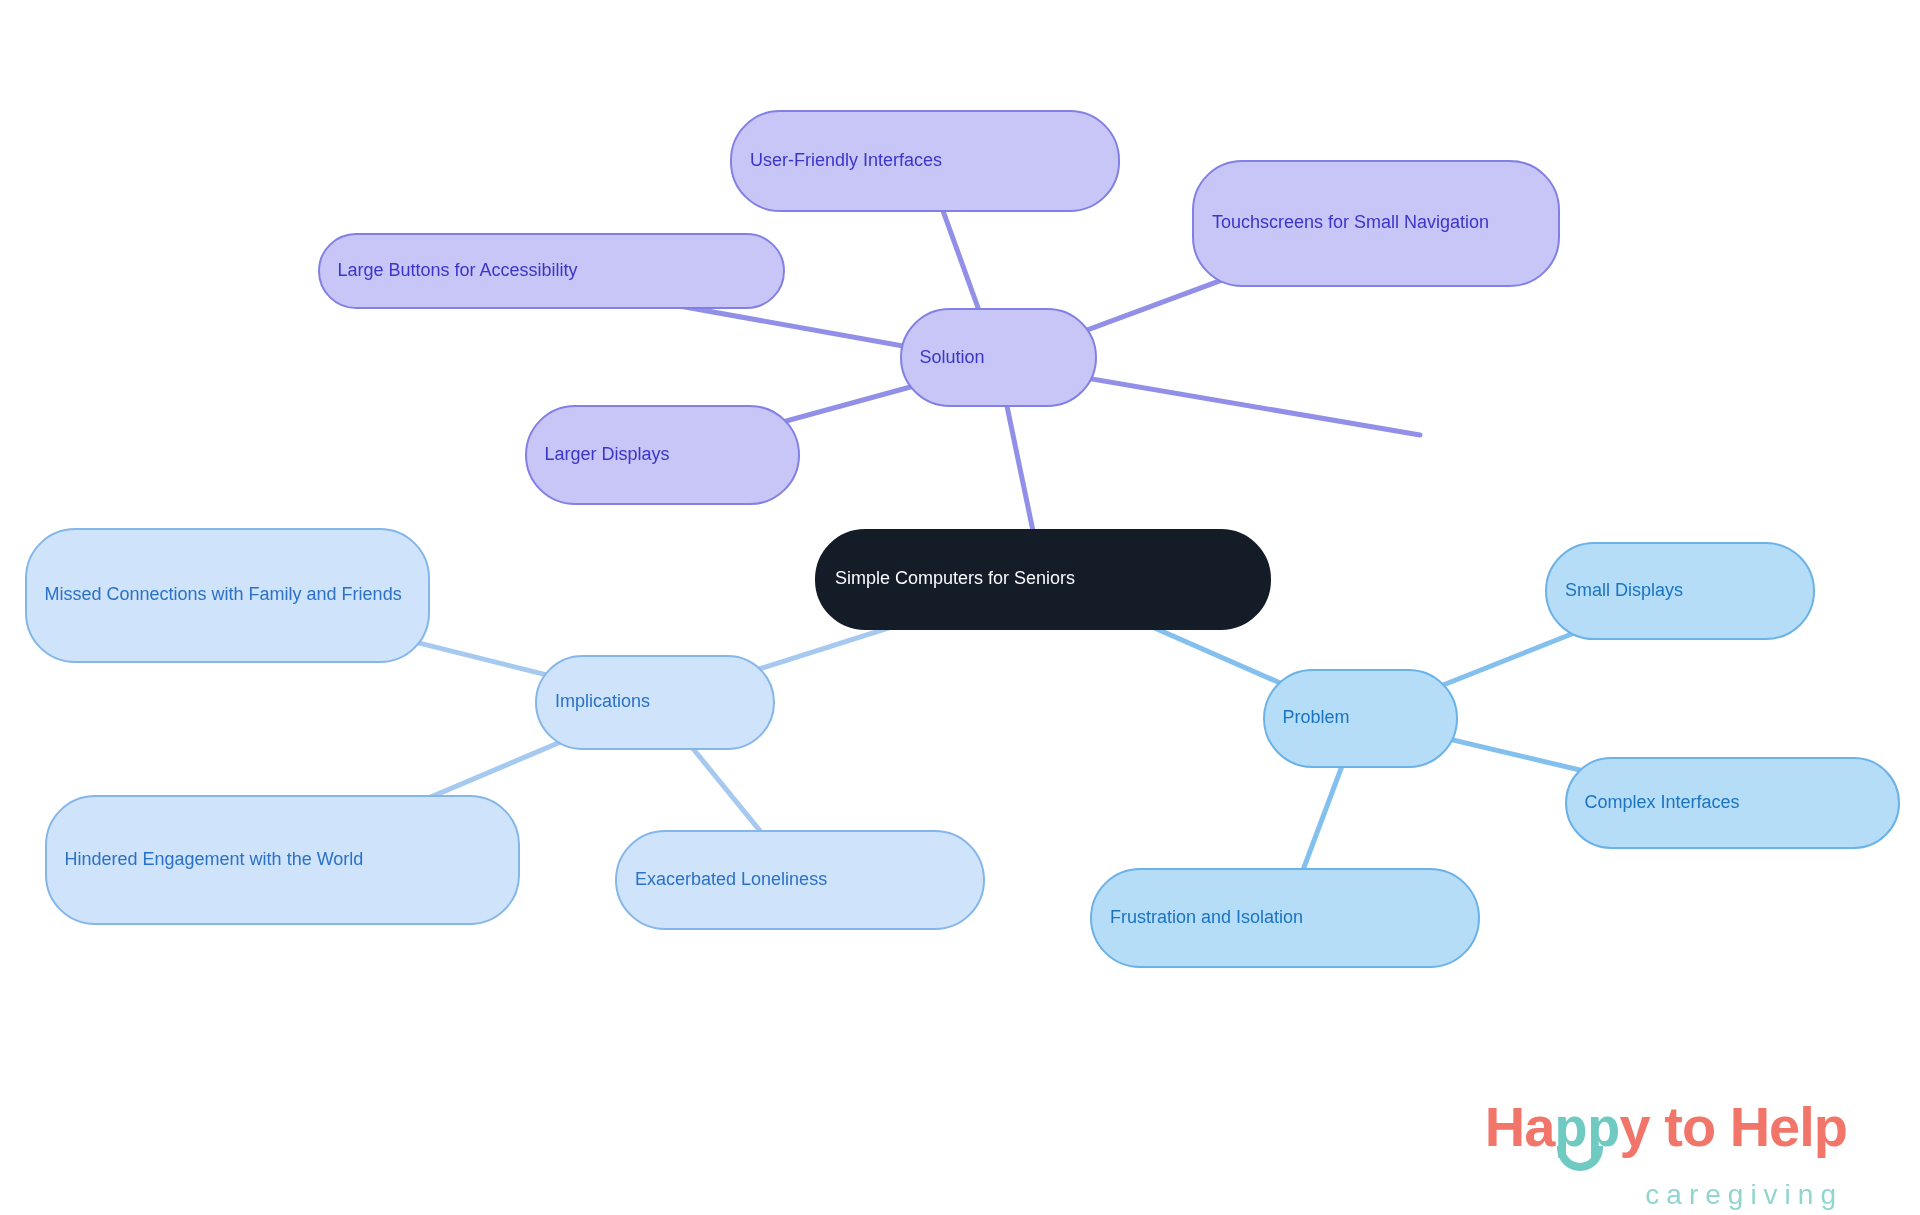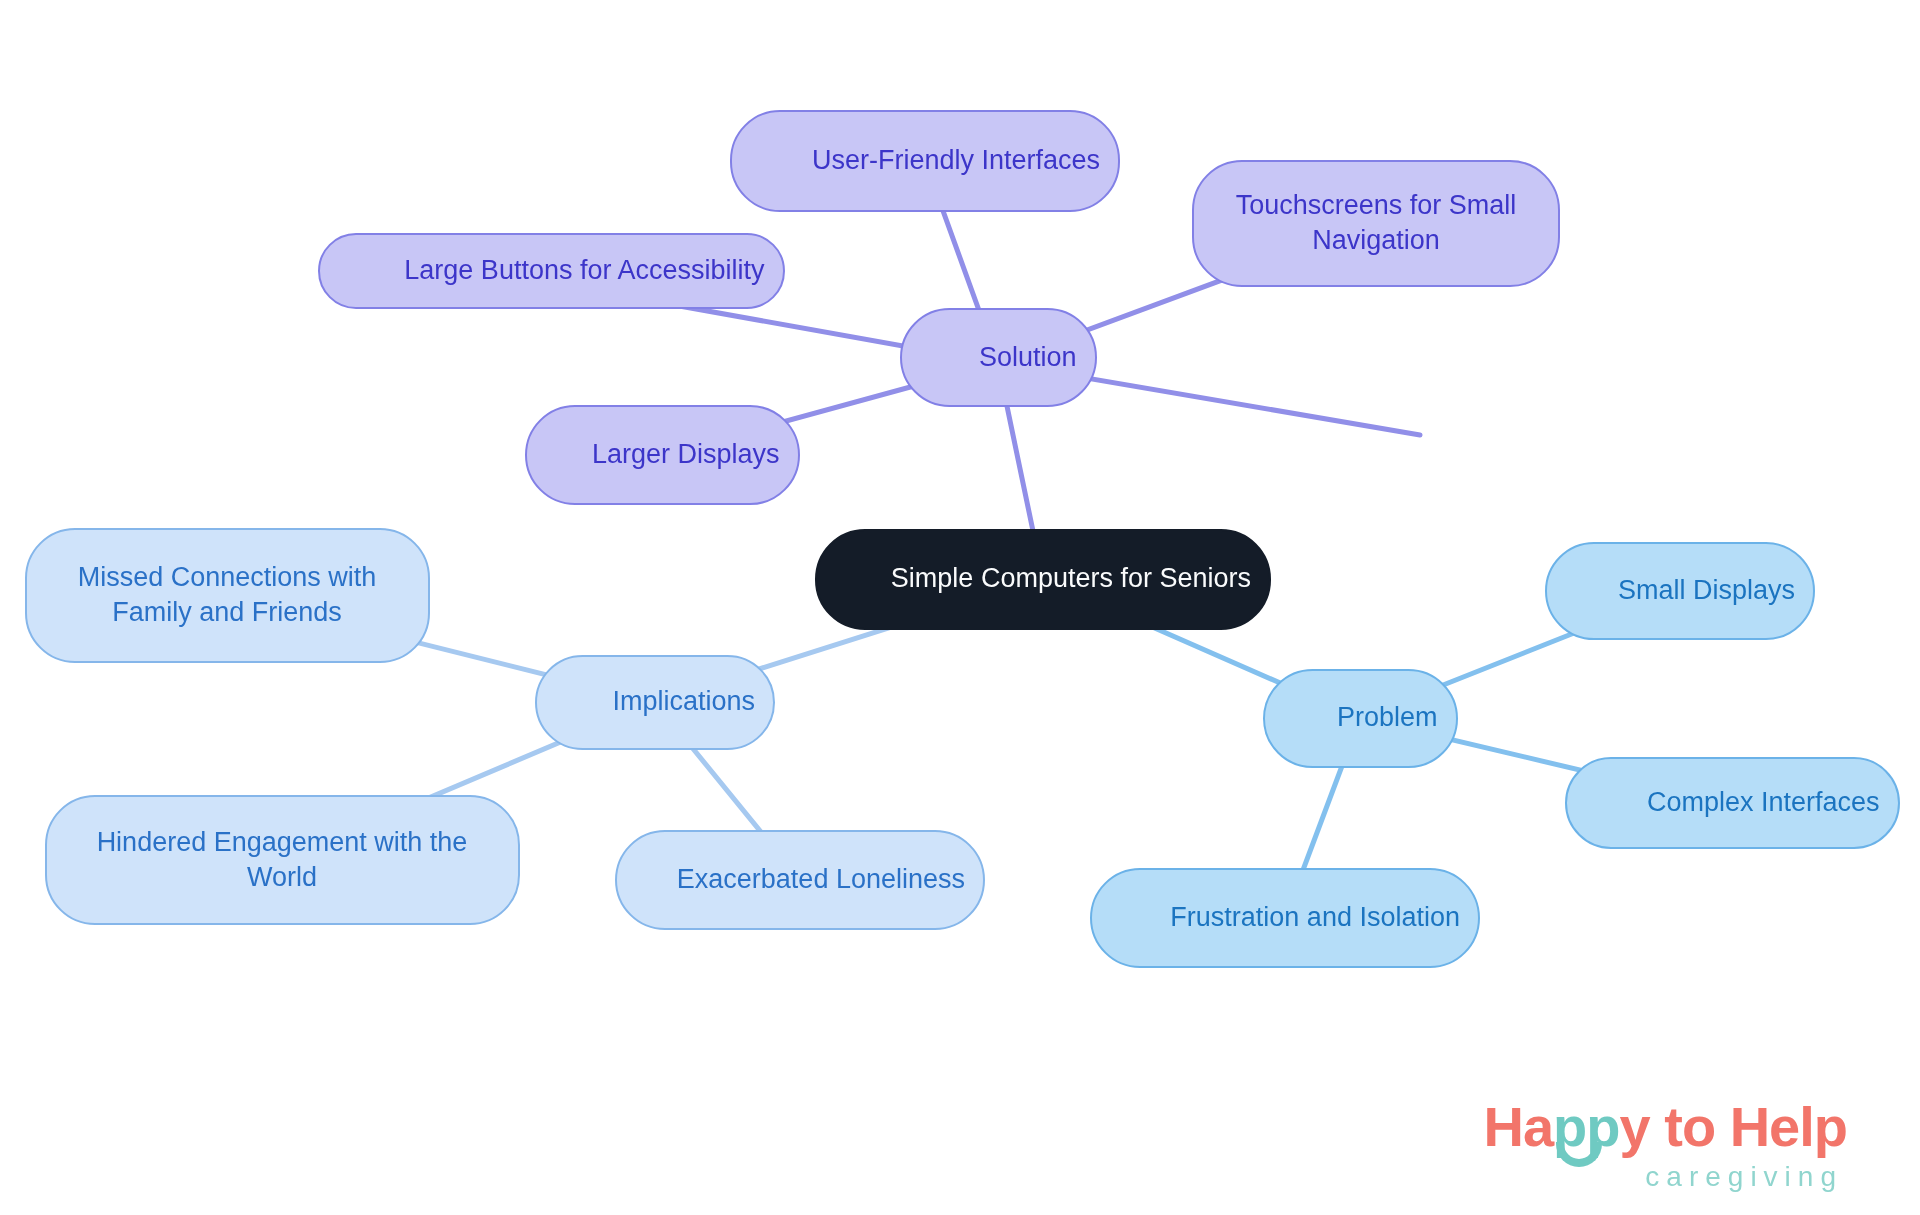--- a/index.html
+++ b/index.html
@@ -14,25 +14,25 @@
   #edges {
     position: absolute;
     left: 0; top: 0;
     z-index: 1;
   }
   .node {
     position: absolute;
     z-index: 2;
     display: flex;
     align-items: center;
-    justify-content: flex-end;
+    justify-content: flex-start;
     text-align: center;
     box-sizing: border-box;
     border: 2px solid transparent;
-    font-size: 27px;
+    font-size: 18px;
     line-height: 1.3;
     cursor: pointer;
     user-select: none;
   }
   .node .node-label { display: block; padding: 0 18px; }
 
   
   .logo {
     position: absolute;
     left: 1452px;
@@ -43,34 +43,34 @@
   }
   .logo-main {
     font-size: 56px;
     font-weight: bold;
     line-height: 1.05;
     white-space: nowrap;
     letter-spacing: -1px;
   }
   .logo-main .coral { color: var(--logo-coral); }
   .logo-main .teal  { color: var(--logo-teal); }
-  .pp-wrap { position: relative; display: inline-block; }
+  .pp-wrap { position: relative; display: inline-block; font-family: Liberation Mono, monospace; }
   .smile {
     position: absolute;
     left: 3px;
     top: 44px;
     width: 46px;
     height: 25px;
     border: 8px solid var(--logo-teal);
     border-top: none;
     border-radius: 0 0 40px 40px;
     box-sizing: border-box;
   }
   .logo-sub {
-    margin-top: 4px;
+    margin-top: 18px;
     padding-right: 4px;
     font-size: 28px;
     letter-spacing: 7px;
     color: var(--logo-sub);
     white-space: nowrap;
   }
 </style>
 </head>
 <body>
 

